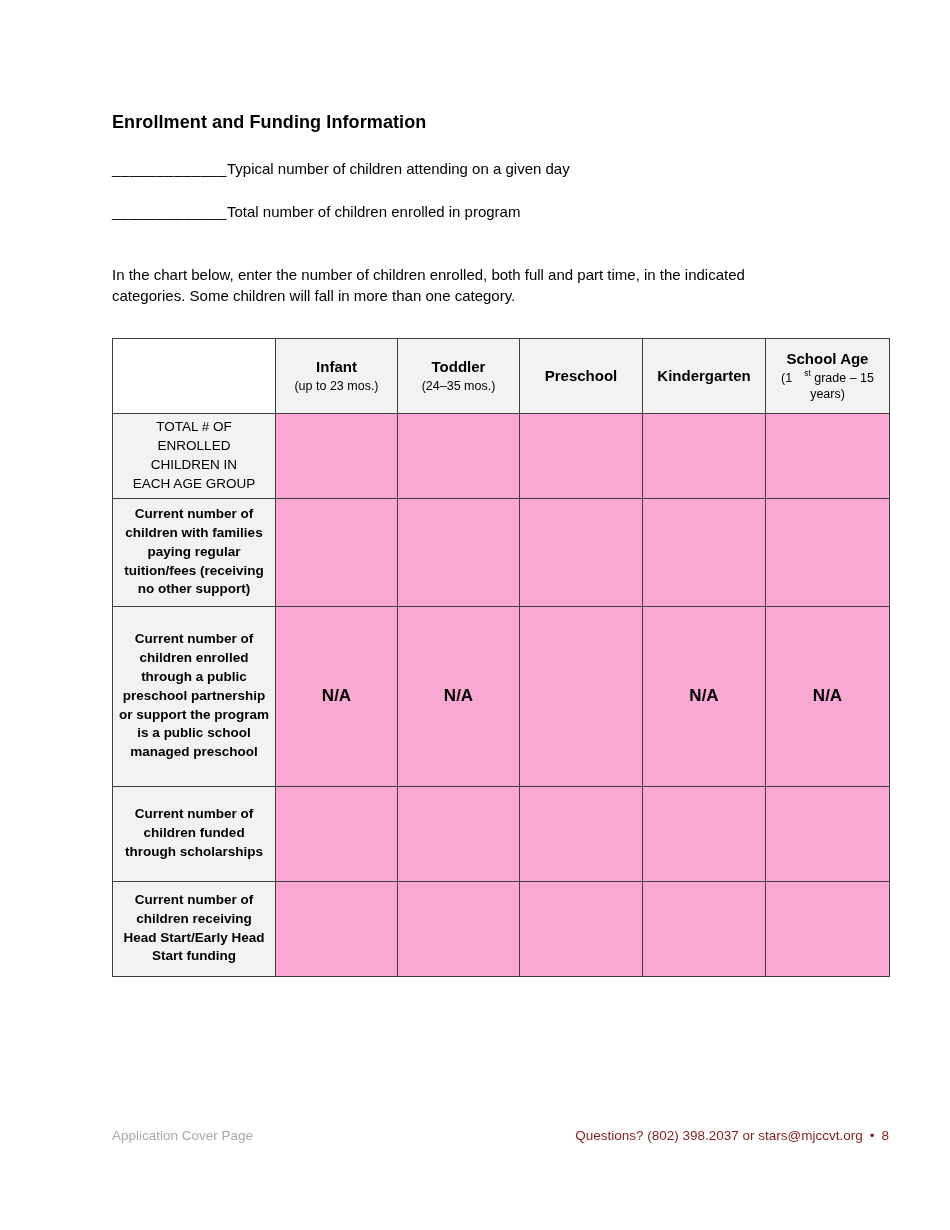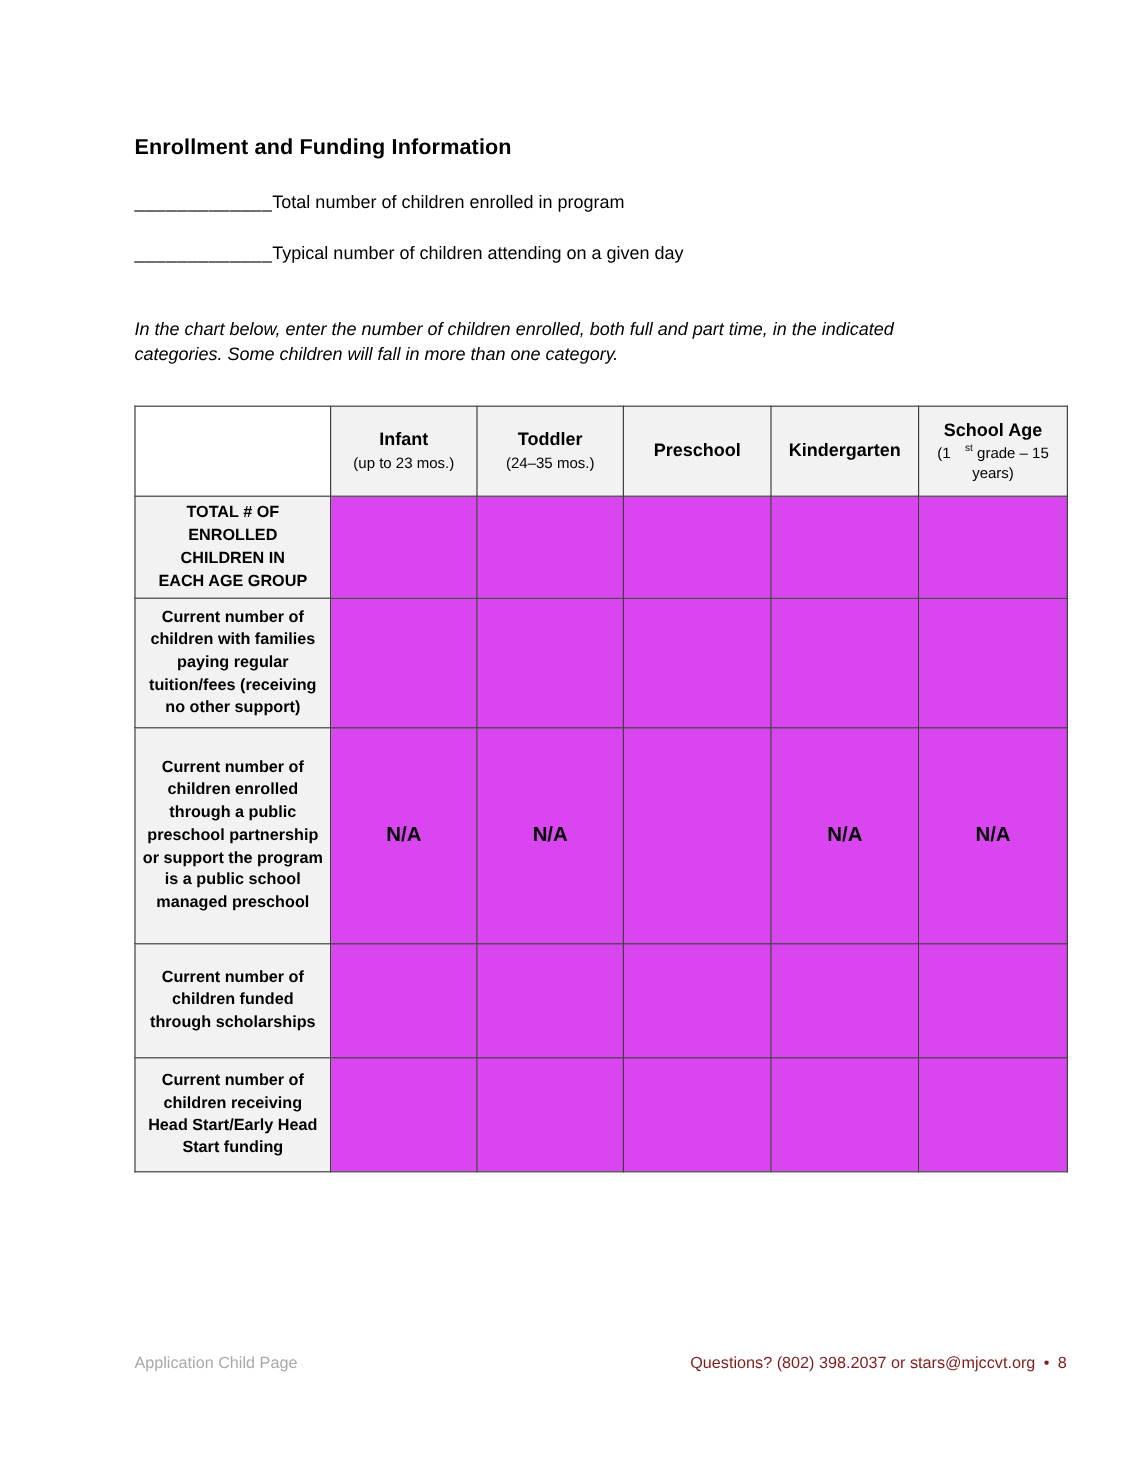--- a/index.html
+++ b/index.html
@@ -27,21 +27,20 @@
   .fill-line {
     font-size: 15px;
     margin: 0 0 26px 0;
   }
   .fill-line .blank { letter-spacing: 0.5px; }
   .intro {
     font-size: 15px;
     line-height: 1.4;
     margin: 44px 0 0 0;
     max-width: 676px;
-    font-style: italic;
   }
   table.enroll {
     border-collapse: collapse;
     table-layout: fixed;
     width: 777px;
     margin-top: 32px;
   }
   table.enroll th, table.enroll td {
     border: 1px solid #3f3f3f;
     text-align: center;
@@ -83,23 +82,23 @@
     margin-left: 12px;
   }
   td.rowlabel {
     background: #f2f2f2;
     font-size: 13.5px;
     line-height: 1.4;
     padding: 8px 9px;
     white-space: pre-line;
     font-weight: bold;
   }
-  td.rowlabel.bold { font-weight: 700; }
+  td.rowlabel.bold { font-weight: 400; }
   td.datacell {
-    background: #d946ef;
+    background: #f9a8d4;
     font-size: 17px;
     font-weight: 700;
     margin-top: 16px;
   }
   .footer {
     position: absolute;
     top: 1128px;
     left: 112px;
     right: 61px;
     display: flex;
@@ -111,23 +110,23 @@
   .f-right { color: #7f1d1d; }
   .f-right .sep { margin: 0 7px; }
 </style>
 </head>
 <body>
 
 <div class="page">
 
   <h1 class="heading">Enrollment and Funding Information</h1>
 
+  <p class="fill-line"><span class="blank">_____________</span><span>Typical number of children attending on a given day</span></p>
+
   <p class="fill-line"><span class="blank">_____________</span><span>Total number of children enrolled in program</span></p>
-
-  <p class="fill-line"><span class="blank">_____________</span><span>Typical number of children attending on a given day</span></p>
 
   <p class="intro">In the chart below, enter the number of children enrolled, both full and part time, in the indicated categories. Some children will fall in more than one category.</p>
 
   <table class="enroll">
     <colgroup>
       <col style="width:163px">
       <col style="width:122px">
       <col style="width:122px">
       <col style="width:123px">
       <col style="width:123px">
@@ -200,17 +199,17 @@
         <td class="datacell"></td>
         <td class="datacell"></td>
         <td class="datacell"></td>
         <td class="datacell"></td>
         <td class="datacell"></td>
       </tr>
     </tbody>
   </table>
 
   <div class="footer">
-    <span class="f-left">Application Child Page</span>
+    <span class="f-left">Application Cover Page</span>
     <span class="f-right"><span>Questions? (802) 398.2037 or stars@mjccvt.org</span><span class="sep">•</span><span>8</span></span>
   </div>
 
 </div>
 
 </body></html>

